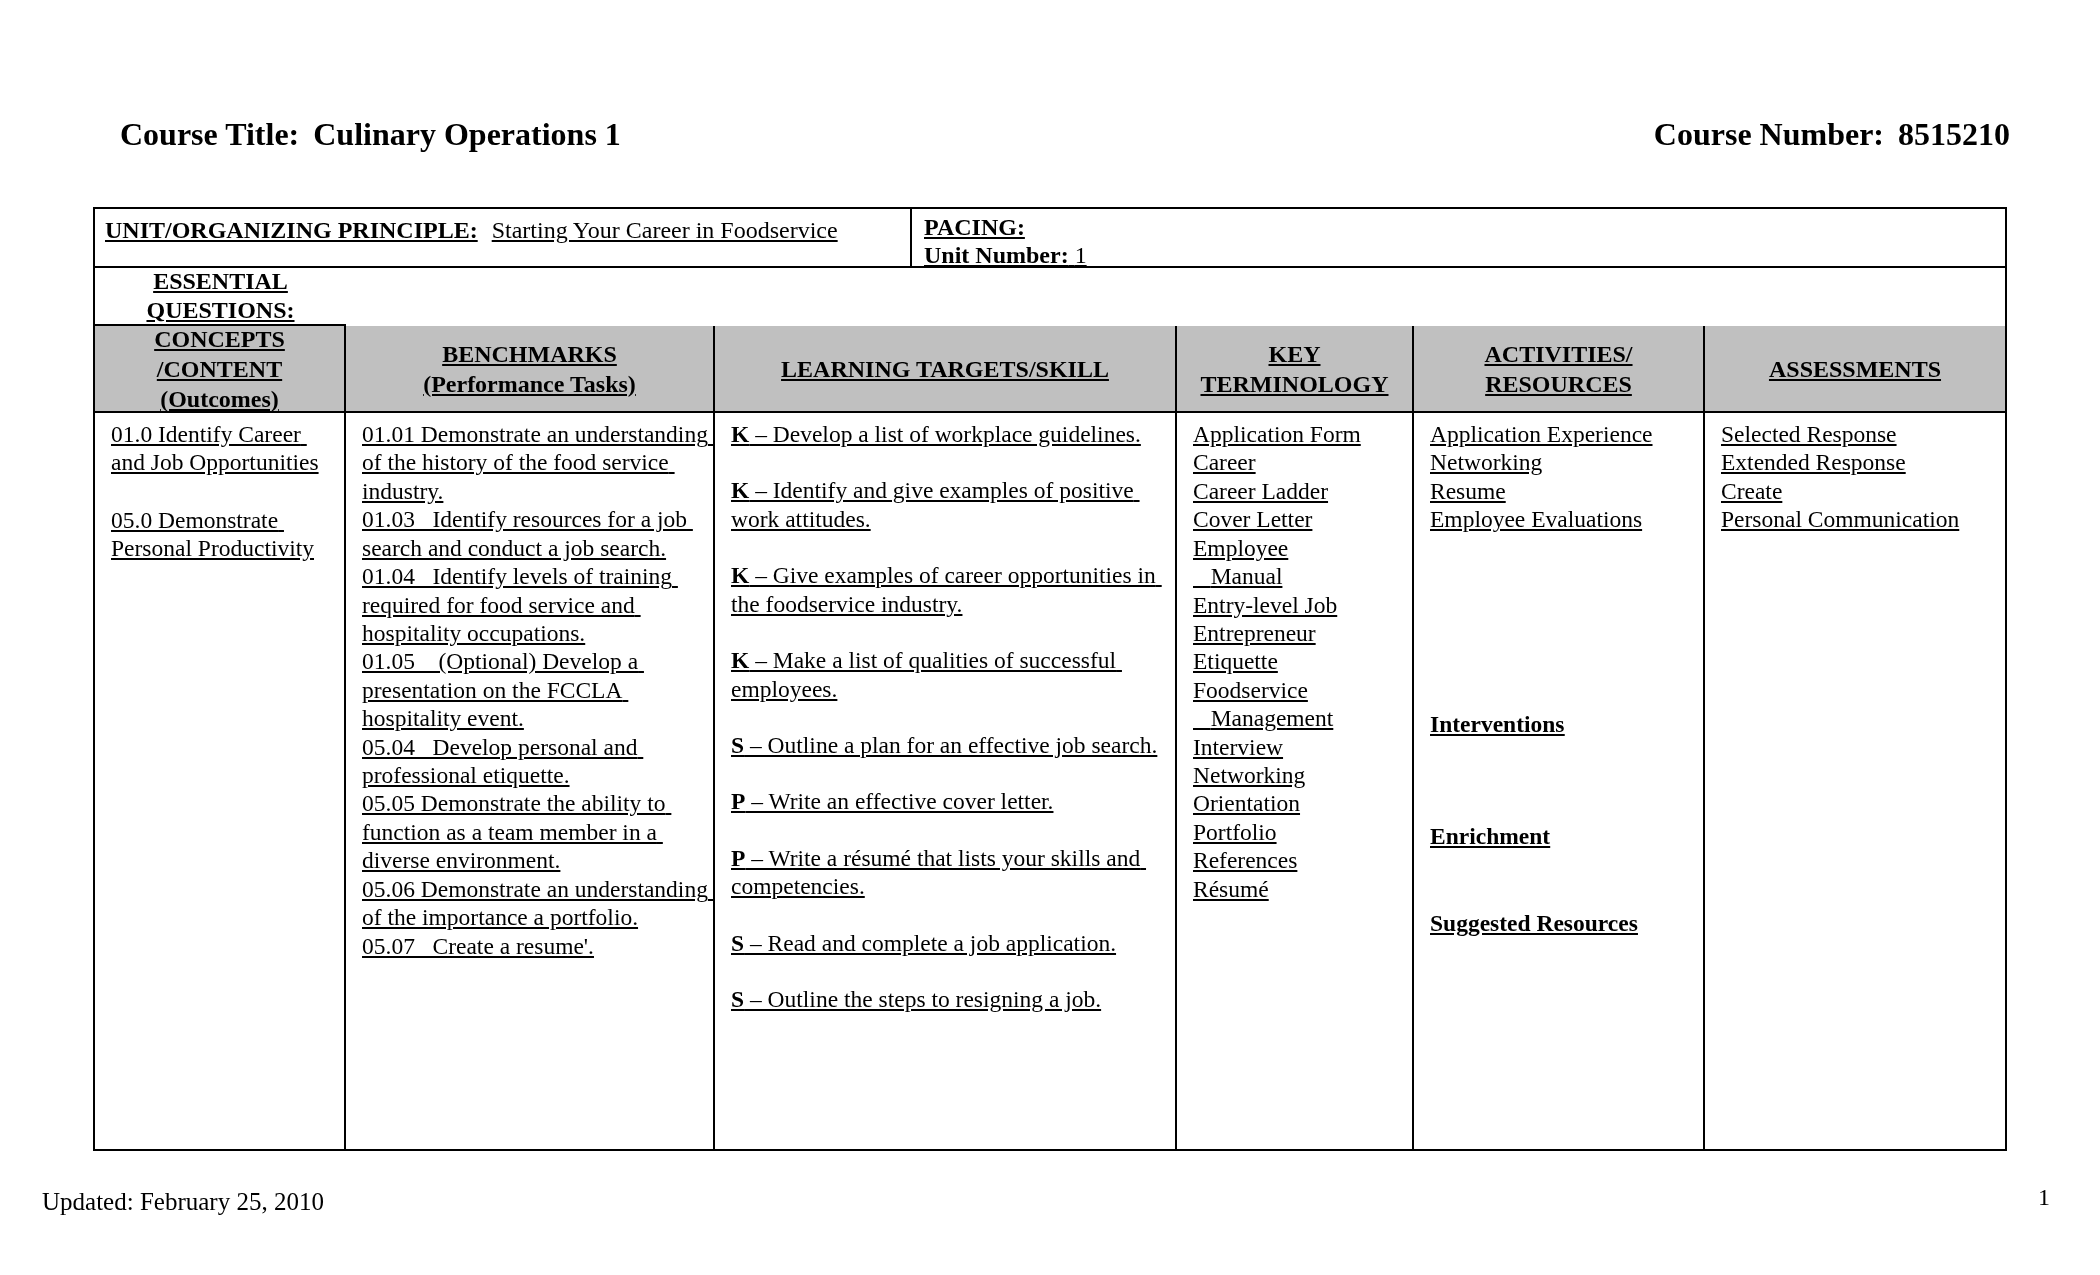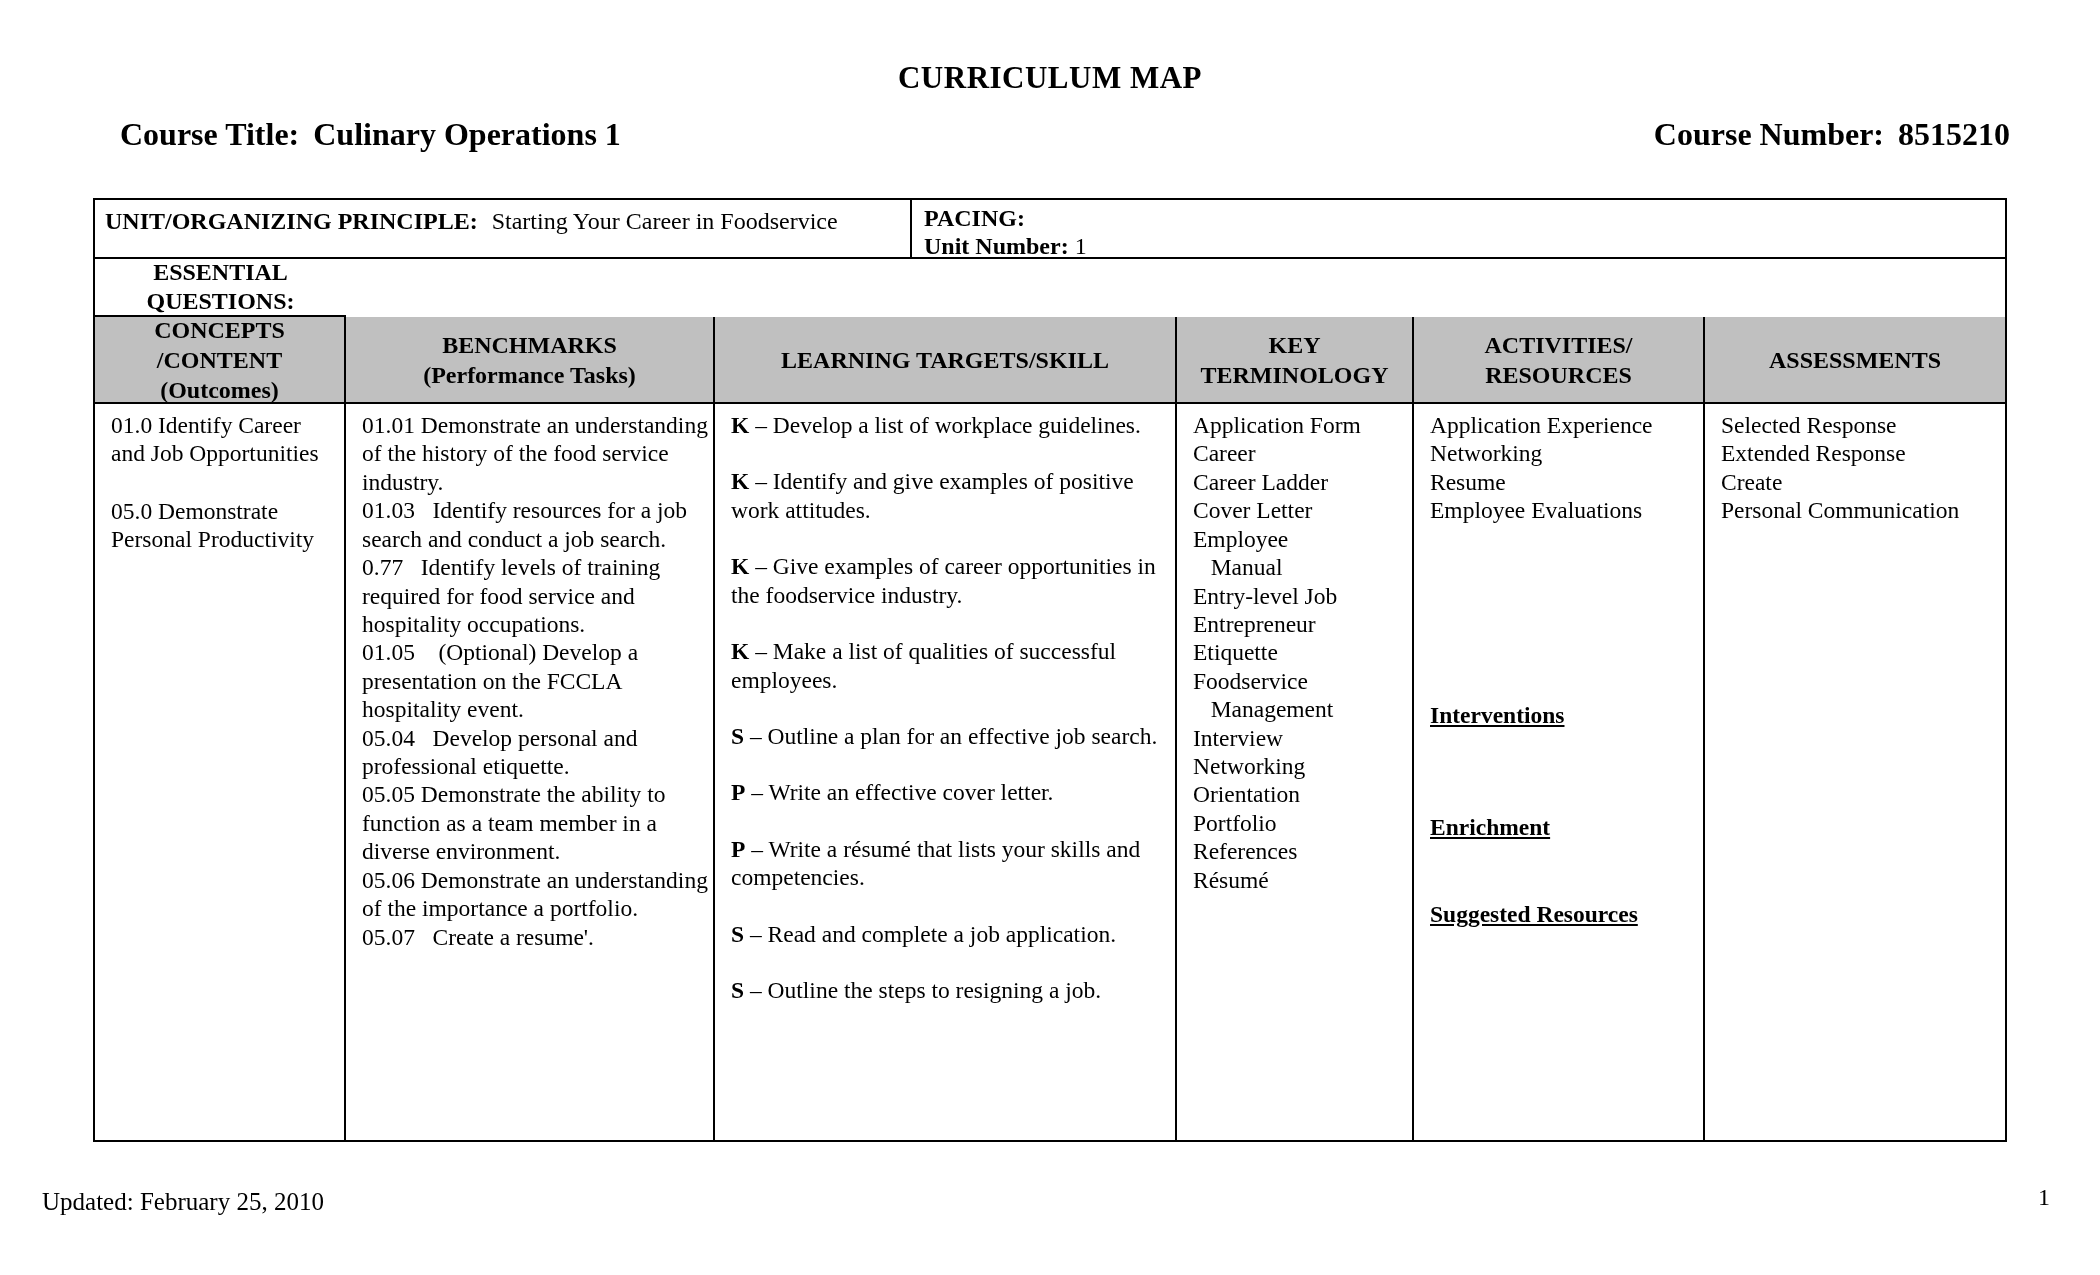--- a/index.html
+++ b/index.html
@@ -4,22 +4,22 @@
 <style>
   html,body{margin:0;padding:0;background:#ffffff;}
   .page{position:relative;width:2100px;height:1275px;background:#ffffff;color:#000;
         font-family:"Liberation Serif","DejaVu Serif",serif;overflow:hidden;}
   .title{position:absolute;top:60px;left:0;width:100%;text-align:center;
          font-size:31px;font-weight:bold;letter-spacing:.5px;}
   .course-line{position:absolute;top:116px;left:120px;width:1890px;
                display:flex;justify-content:space-between;
                font-size:32px;font-weight:bold;}
   .label-gap{margin-left:14px;}
-  .tbl{position:absolute;left:93px;top:198px;width:1914px;
-       border:2px solid #000;box-sizing:border-box;font-size:24px;}
+  .tbl{position:absolute;left:93px;top:207px;width:1914px;
+       border:2px solid #000;box-sizing:border-box;font-size:24px;text-decoration:underline;}
   .row{display:grid;}
   .cell{border-right:2px solid #000;border-bottom:2px solid #000;
         box-sizing:border-box;overflow:hidden;}
   .row .cell:last-child{border-right:2px solid #000;border-right:none;}
   .row1{grid-template-columns:817px 1fr;height:59px;}
   .row2{grid-template-columns:251px 1fr;height:58px;}
   .hdr,.bodyrow{grid-template-columns:251px 369px 462px 237px 291px 1fr;}
   .hdr{height:87px;}
   .bodyrow{height:736px;}
   .bodyrow .cell{border-bottom:none;padding:7px 5px 0 16px;
@@ -45,21 +45,20 @@
   .as-item{white-space:pre-wrap;}
   .footer-updated{position:absolute;left:42px;top:1188px;font-size:25px;}
   .footer-page{position:absolute;left:2038px;top:1184px;font-size:24px;}
   b{font-weight:bold;}
 </style>
 </head>
 <body>
 
 <div class="page">
 
-  <div class="title">CURRICULUM MAP</div>
 
   <div class="course-line">
     <div>
       <span>Course Title:</span><span class="label-gap">Culinary Operations 1</span>
     </div>
     <div>
       <span>Course Number:</span><span class="label-gap">8515210</span>
     </div>
   </div>
 
@@ -98,21 +97,21 @@
     </div>
 
     <div class="row bodyrow">
       <div class="cell">
           <div class="concept-item">01.0 Identify Career and Job Opportunities</div>
           <div class="concept-item">05.0 Demonstrate Personal Productivity</div>
         </div>
       <div class="cell">
           <div class="bm-item">01.01 Demonstrate an understanding of the history of the food service industry.</div>
           <div class="bm-item">01.03   Identify resources for a job search and conduct a job search.</div>
-          <div class="bm-item">0.77   Identify levels of training required for food service and hospitality occupations.</div>
+          <div class="bm-item">01.04   Identify levels of training required for food service and hospitality occupations.</div>
           <div class="bm-item">01.05    (Optional) Develop a presentation on the FCCLA hospitality event.</div>
           <div class="bm-item">05.04   Develop personal and professional etiquette.</div>
           <div class="bm-item">05.05 Demonstrate the ability to function as a team member in a diverse environment.</div>
           <div class="bm-item">05.06 Demonstrate an understanding of the importance a portfolio.</div>
           <div class="bm-item">05.07   Create a resume'.</div>
         </div>
       <div class="cell">
           <div class="lt-item"><b>K</b> – Develop a list of workplace guidelines.</div>
           <div class="lt-item"><b>K</b> – Identify and give examples of positive work attitudes.</div>
           <div class="lt-item"><b>K</b> – Give examples of career opportunities in the foodservice industry.</div>

